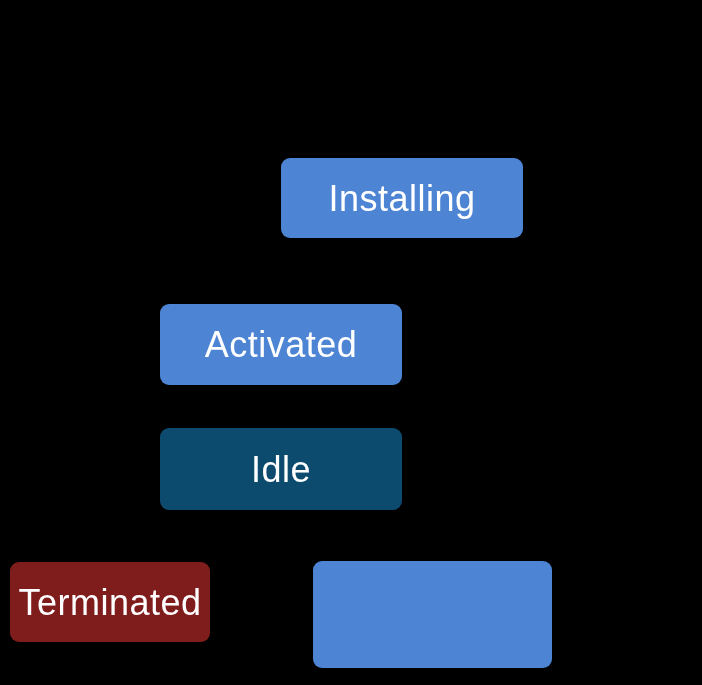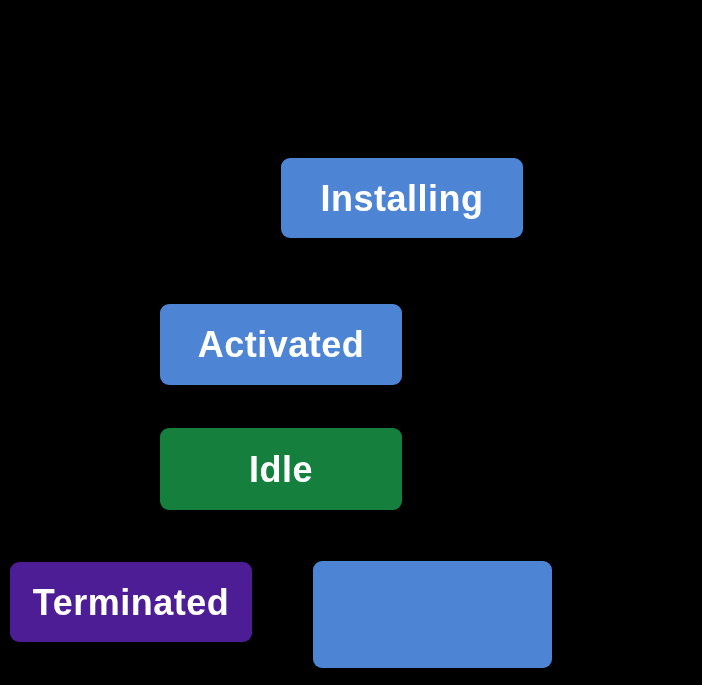--- a/index.html
+++ b/index.html
@@ -23,44 +23,44 @@
     border-radius: 9px;
     display: flex;
     flex-direction: column;
     align-items: center;
     justify-content: center;
     box-sizing: border-box;
   }
   .node-label {
     color: #ffffff;
     font-size: 36px;
-    font-weight: 700;
+    font-weight: 400;
     line-height: 1.25;
     letter-spacing: 0.5px;
     white-space: nowrap;
   }
 </style>
 </head>
 <body>
 
 <div class="canvas" style="background-color: rgb(0, 0, 0);">
 
   <div class="node" style="left: 281px; top: 158px; width: 242px; height: 80px; background-color: rgb(77, 133, 212);">
     <span class="node-label">Installing</span>
   </div>
 
   <div class="node" style="left: 160px; top: 304px; width: 242px; height: 81px; background-color: rgb(77, 133, 212);">
     <span class="node-label">Activated</span>
   </div>
 
 
-  <div class="node" style="left: 160px; top: 428px; width: 242px; height: 82px; background-color: #15803d;">
+  <div class="node" style="left: 160px; top: 428px; width: 242px; height: 82px; background-color: #0c4a6e;">
     <span class="node-label">Idle</span>
   </div>
 
-  <div class="node" style="left: 10px; top: 562px; width: 242px; height: 80px; background-color: #4c1d95;">
+  <div class="node" style="left: 10px; top: 562px; width: 200px; height: 80px; background-color: #7f1d1d;">
     <span class="node-label">Terminated</span>
   </div>
 
   <div class="node" style="left: 313px; top: 561px; width: 239px; height: 107px; background-color: rgb(77, 133, 212);">
   </div>
 
 </div>
 
 </body></html>

